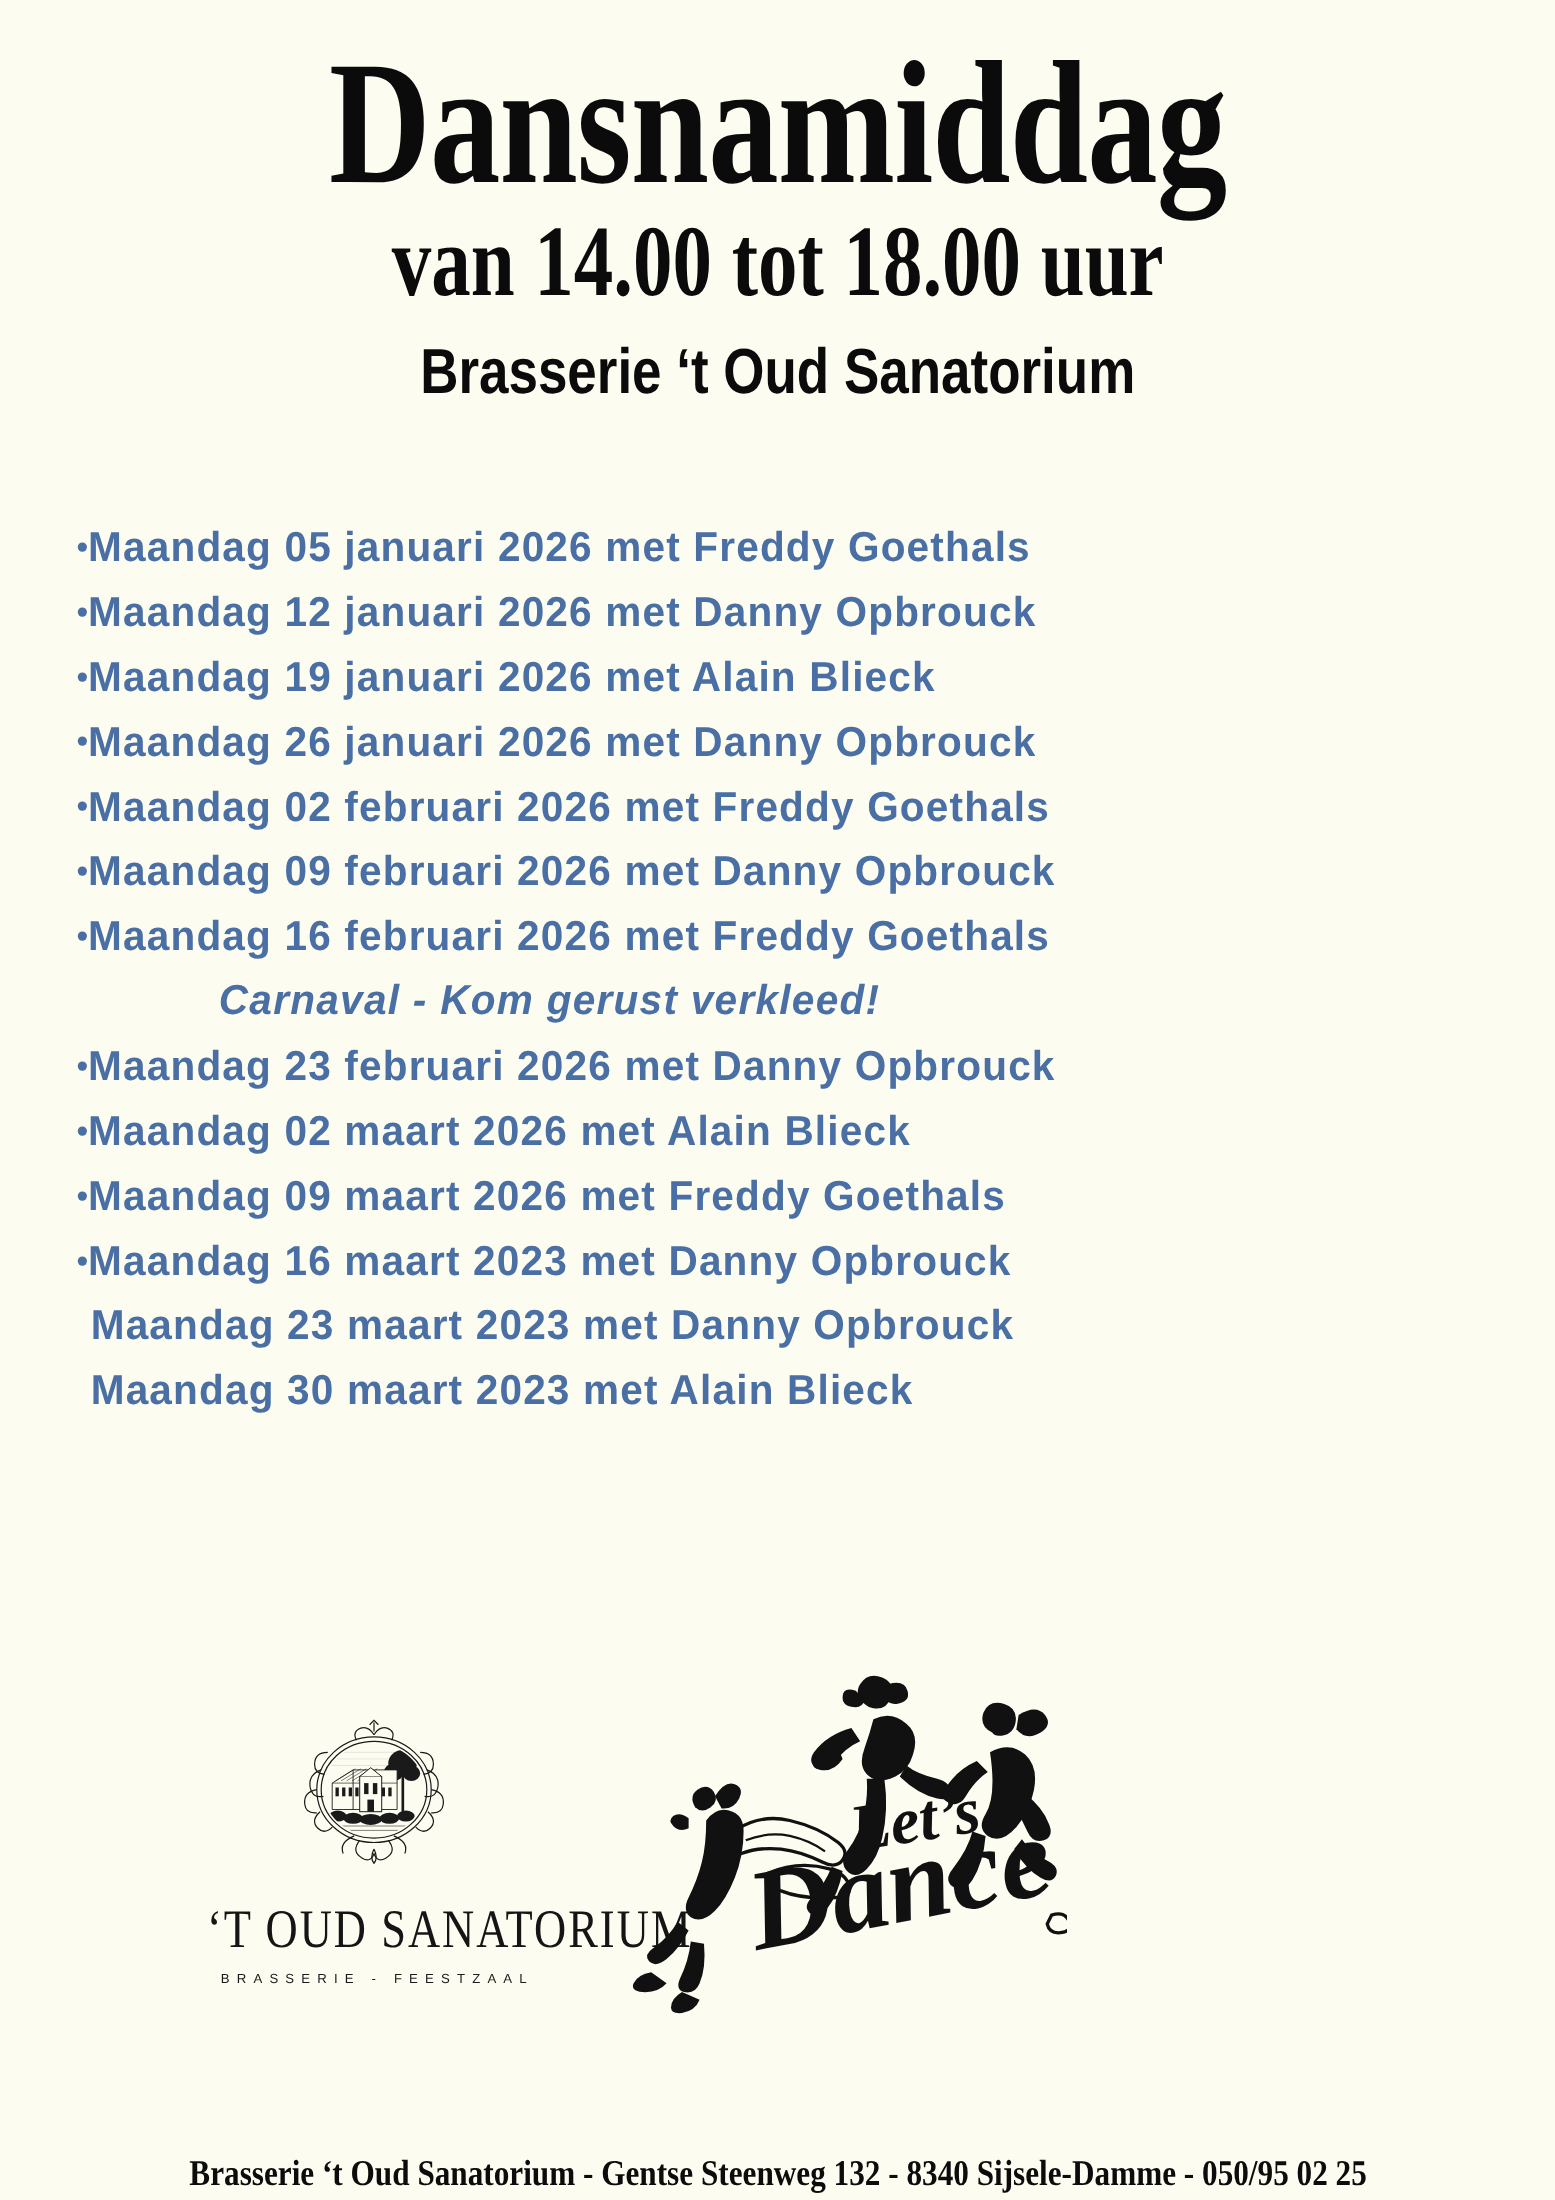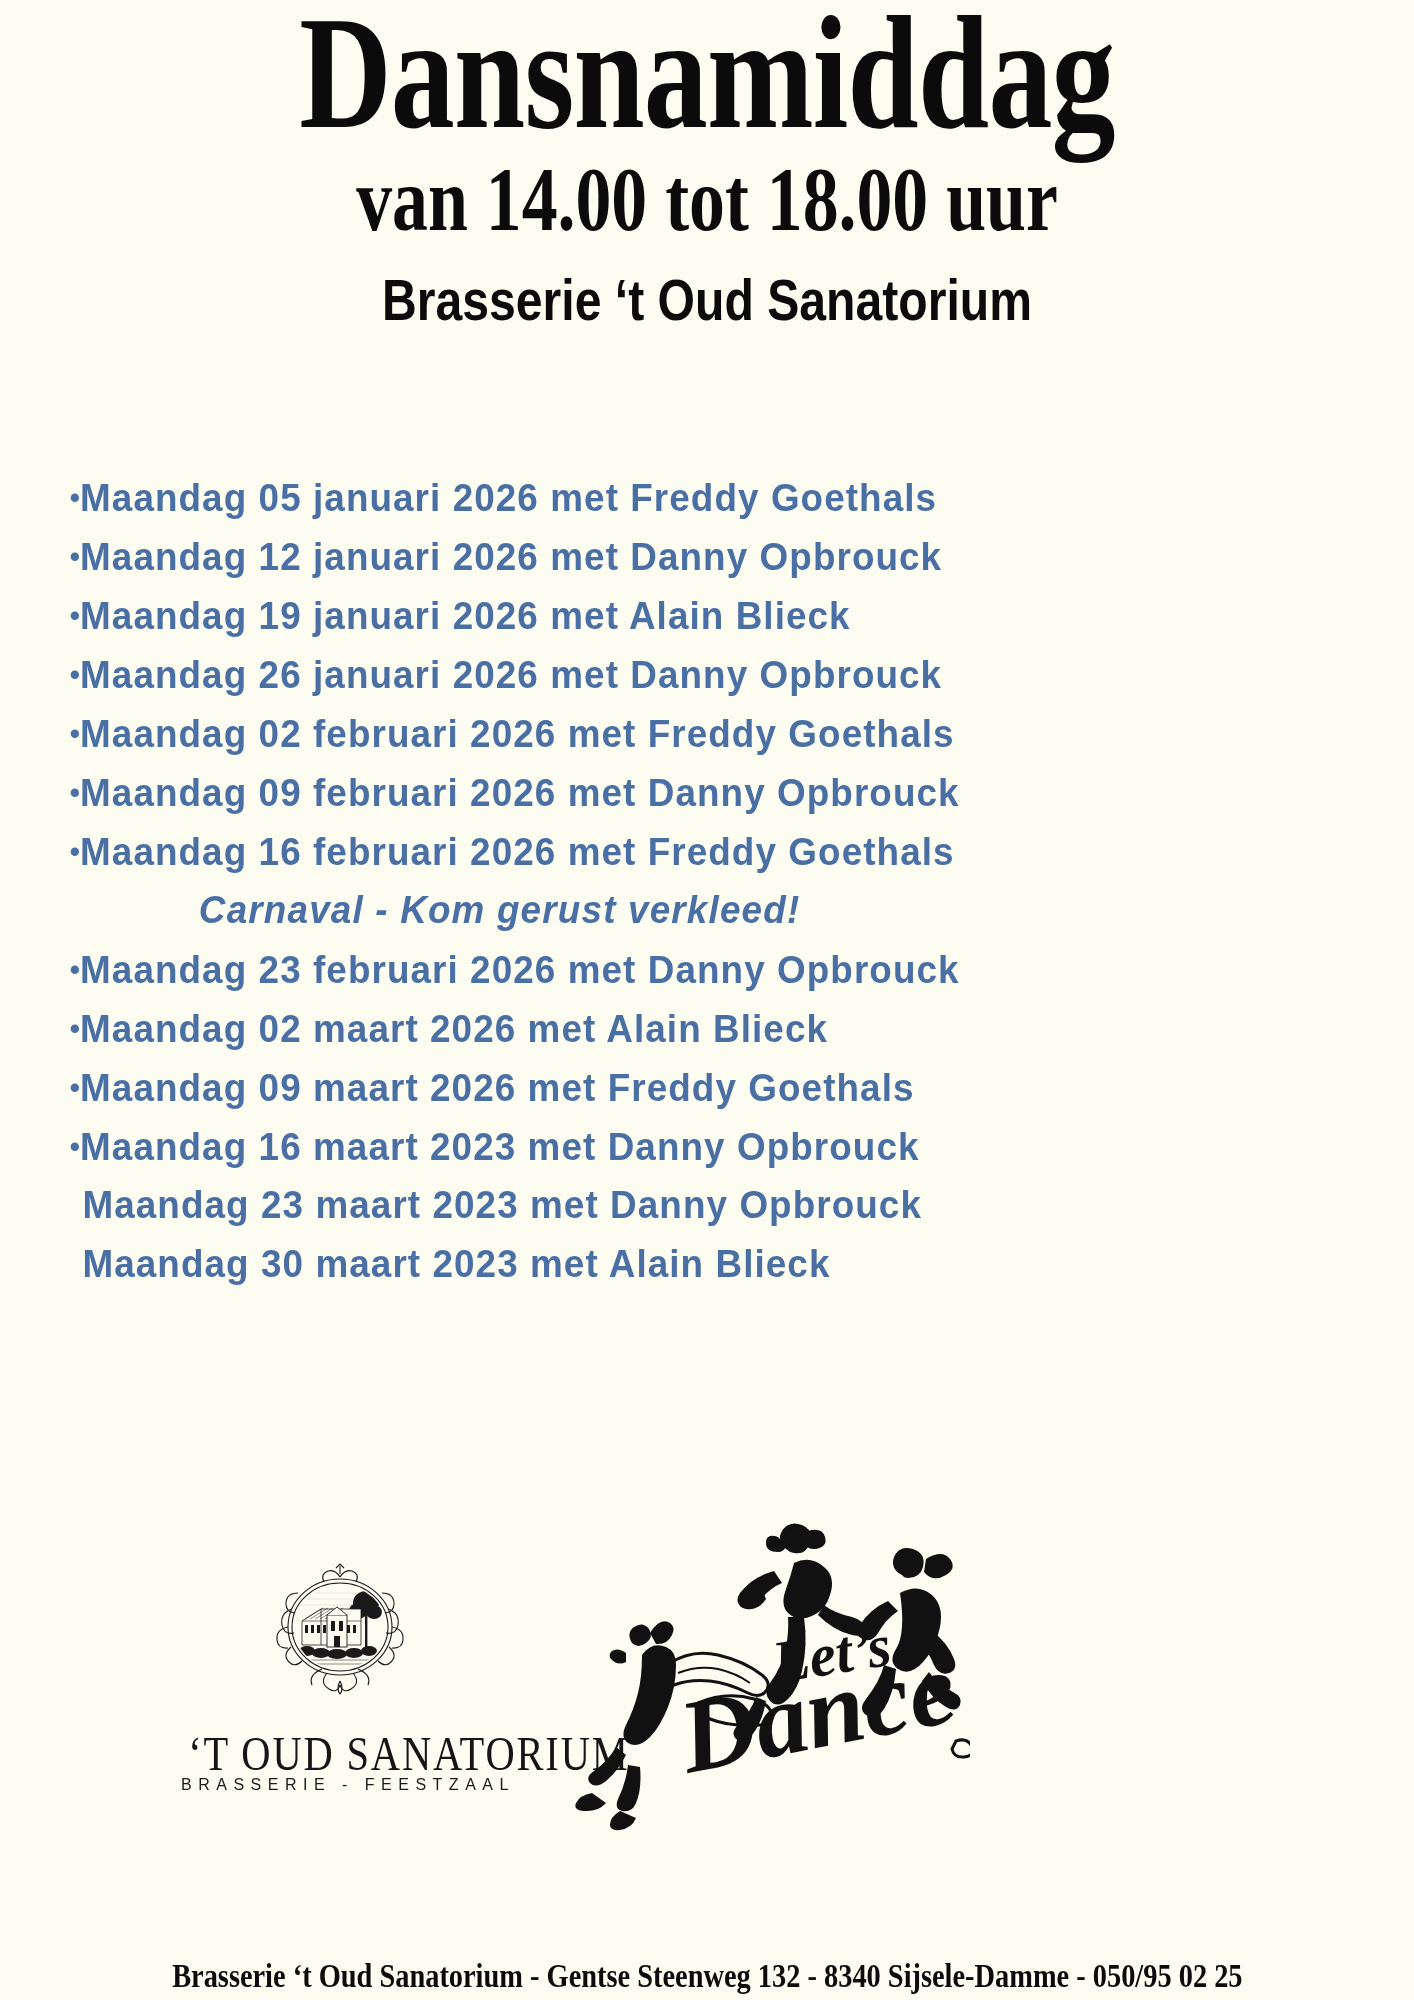--- a/index.html
+++ b/index.html
@@ -18,20 +18,21 @@
   .poster {
     position: relative;
     width: 1414px;
     height: 2000px;
     background: #fdfcf0;
     box-sizing: border-box;
   }
 
   
   .header {
+    padding-top: 38px;
     text-align: center;
   }
   .title {
     font-family: "Liberation Serif", "DejaVu Serif", serif;
     font-weight: bold;
     font-size: 160px;
     line-height: 0.92;
     letter-spacing: -1px;
     color: #0b0b0b;
     transform: scaleX(0.80);
@@ -129,24 +130,25 @@
     letter-spacing: 2px;
     color: #151515;
     white-space: nowrap;
     transform: scaleX(0.92) scaleY(1.12);
     transform-origin: center top;
     margin-top: 22px;
     font-weight: normal;
   }
   .logo-sub {
     font-family: "Liberation Sans", sans-serif;
-    font-size: 16px;
+    font-size: 12px;
     letter-spacing: 6.5px;
     color: #1a1a1a;
     white-space: nowrap;
+    margin-top: 16px;
     padding-left: 6px;
   }
 
   .logo-dance {
     position: absolute;
     left: 570px;
     top: 0px;
     width: 400px;
     height: 340px;
   }

